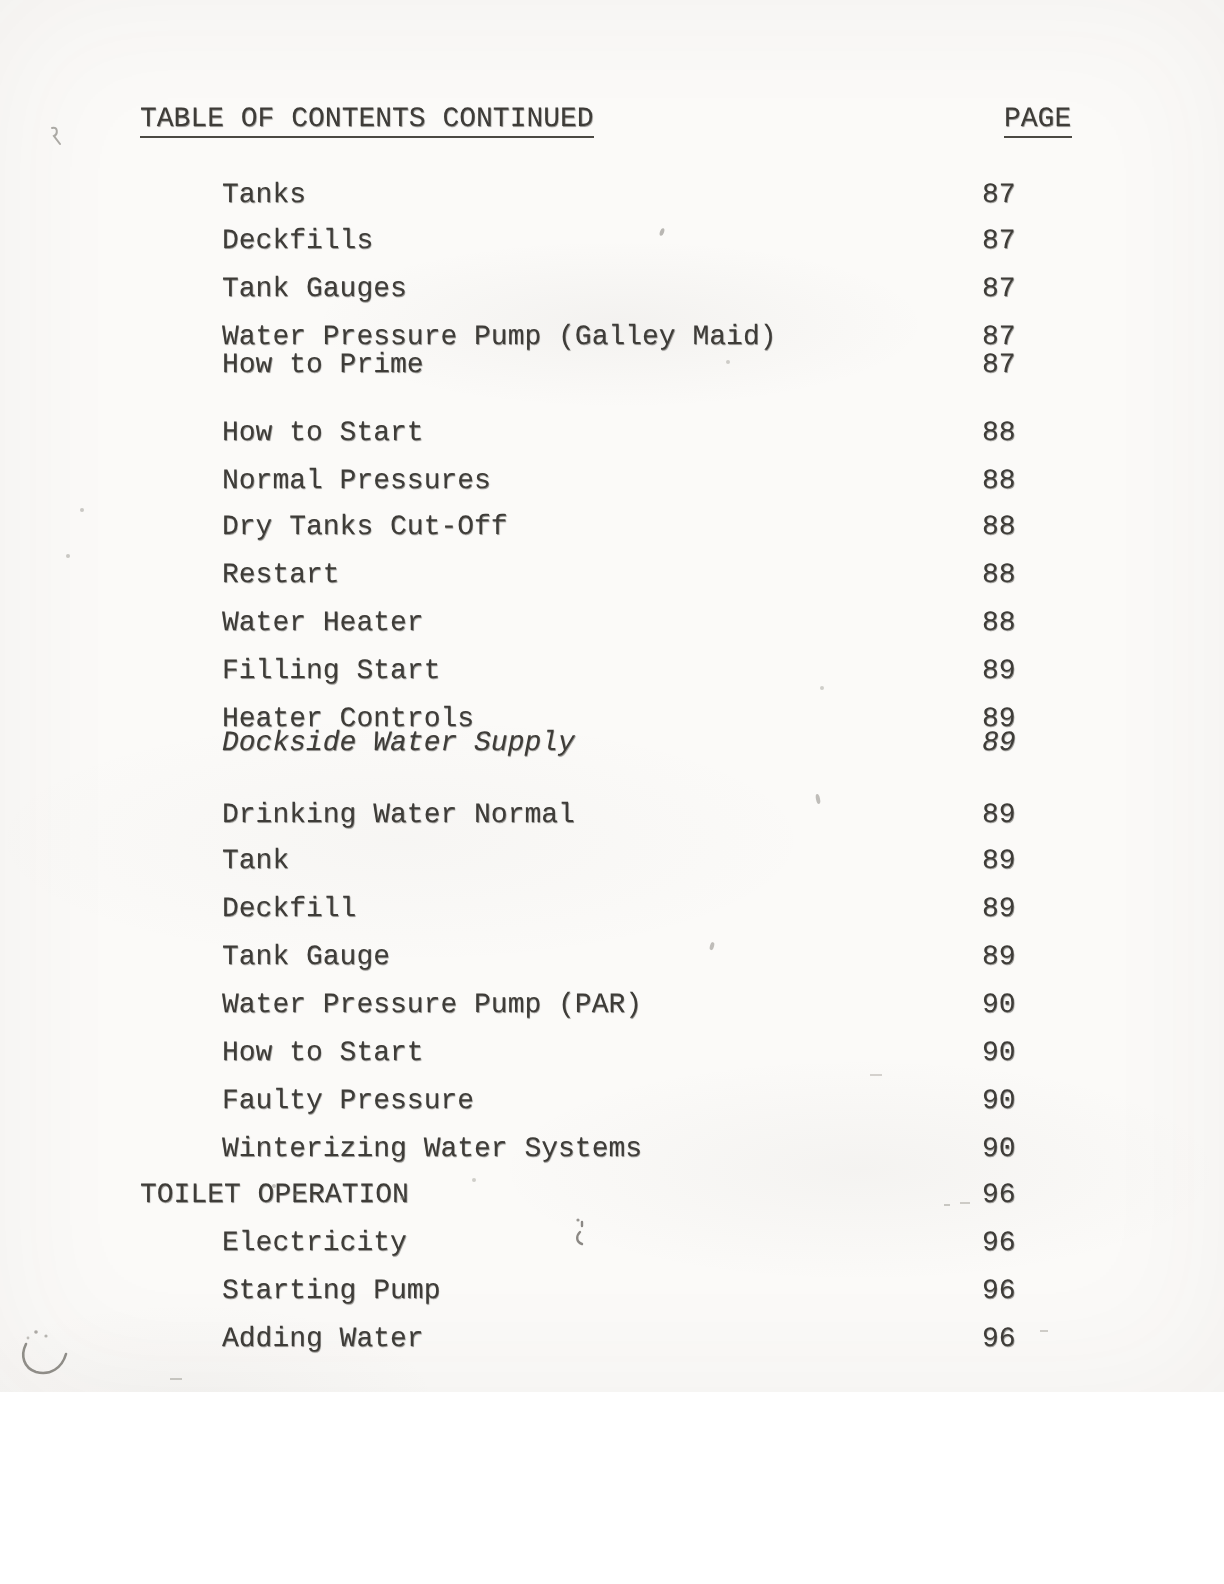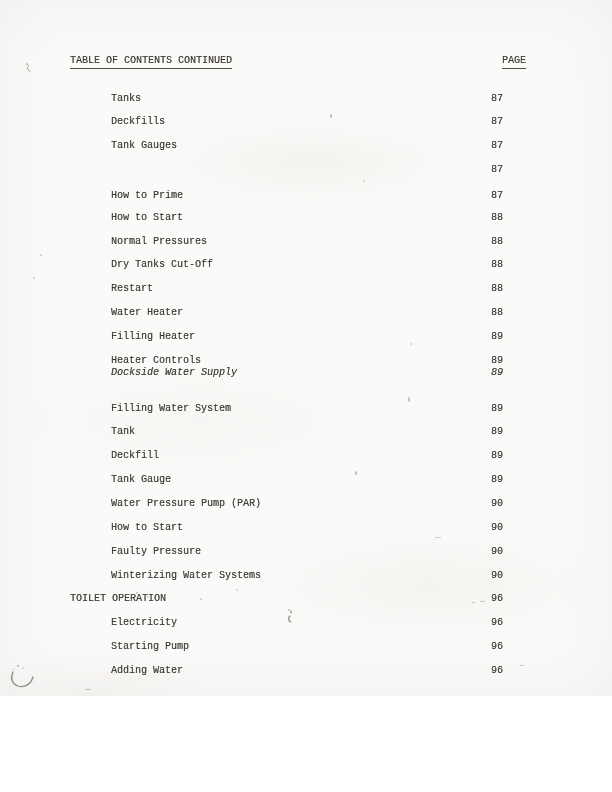--- a/index.html
+++ b/index.html
@@ -14,21 +14,21 @@
     height: 696px;
     overflow: hidden;
     color: #3e3c38;
     background-color: #fbfaf8;
     background-image:
       radial-gradient(220px 60px at 310px 162px, rgba(120,115,108,0.06), transparent 70%),
       radial-gradient(260px 80px at 430px 585px, rgba(120,115,108,0.05), transparent 70%),
       radial-gradient(180px 70px at 95px 700px, rgba(120,115,108,0.04), transparent 70%),
       radial-gradient(300px 90px at 200px 420px, rgba(120,115,108,0.03), transparent 70%);
     box-shadow: inset 0 0 70px rgba(70,65,58,0.05);
-    font-size: 10px;
+    font-size: 14px;
     line-height: 11px;
   }
   .txt {
     text-shadow: 0.3px 0.3px 0.35px rgba(62,60,56,0.55);
     white-space: pre;
   }
   .hdr-title {
     position: absolute;
     left: 70px;
     top: 55px;
@@ -68,23 +68,24 @@
     </div>
       <div class="toc-row" style="top: 116.35px;">
       <span class="lbl txt">Deckfills</span>
       <span class="pg txt">87</span>
     </div>
       <div class="toc-row" style="top: 140.2px;">
       <span class="lbl txt">Tank Gauges</span>
       <span class="pg txt">87</span>
     </div>
       <div class="toc-row" style="top: 164.05px;">
-      <span class="pg txt">87</span>
-    </div>
-      <div class="toc-row" style="top: 190px; padding-left: 44px;">
+      <span class="lbl txt">Water Pressure Pump (Galley Maid)</span>
+      <span class="pg txt">87</span>
+    </div>
+      <div class="toc-row" style="top: 178px; padding-left: 44px;">
       <span class="lbl txt">How to Prime</span>
       <span class="pg txt">87</span>
     </div>
       <div class="toc-row" style="top: 211.75px;">
       <span class="lbl txt">How to Start</span>
       <span class="pg txt">88</span>
     </div>
       <div class="toc-row" style="top: 235.6px;">
       <span class="lbl txt">Normal Pressures</span>
       <span class="pg txt">88</span>
@@ -95,33 +96,33 @@
     </div>
       <div class="toc-row" style="top: 283.3px;">
       <span class="lbl txt">Restart</span>
       <span class="pg txt">88</span>
     </div>
       <div class="toc-row" style="top: 307.15px;">
       <span class="lbl txt">Water Heater</span>
       <span class="pg txt">88</span>
     </div>
       <div class="toc-row" style="top: 331px;">
-      <span class="lbl txt">Filling Heater</span>
+      <span class="lbl txt">Filling Start</span>
       <span class="pg txt">89</span>
     </div>
       <div class="toc-row" style="top: 354.85px;">
       <span class="lbl txt">Heater Controls</span>
       <span class="pg txt">89</span>
     </div>
       <div class="toc-row" style="top: 367px; font-style: italic;">
       <span class="lbl txt">Dockside Water Supply</span>
       <span class="pg txt">89</span>
     </div>
       <div class="toc-row" style="top: 402.55px;">
-      <span class="lbl txt">Filling Water System</span>
+      <span class="lbl txt">Drinking Water Normal</span>
       <span class="pg txt">89</span>
     </div>
       <div class="toc-row" style="top: 426.4px;">
       <span class="lbl txt">Tank</span>
       <span class="pg txt">89</span>
     </div>
       <div class="toc-row" style="top: 450.25px;">
       <span class="lbl txt">Deckfill</span>
       <span class="pg txt">89</span>
     </div>

